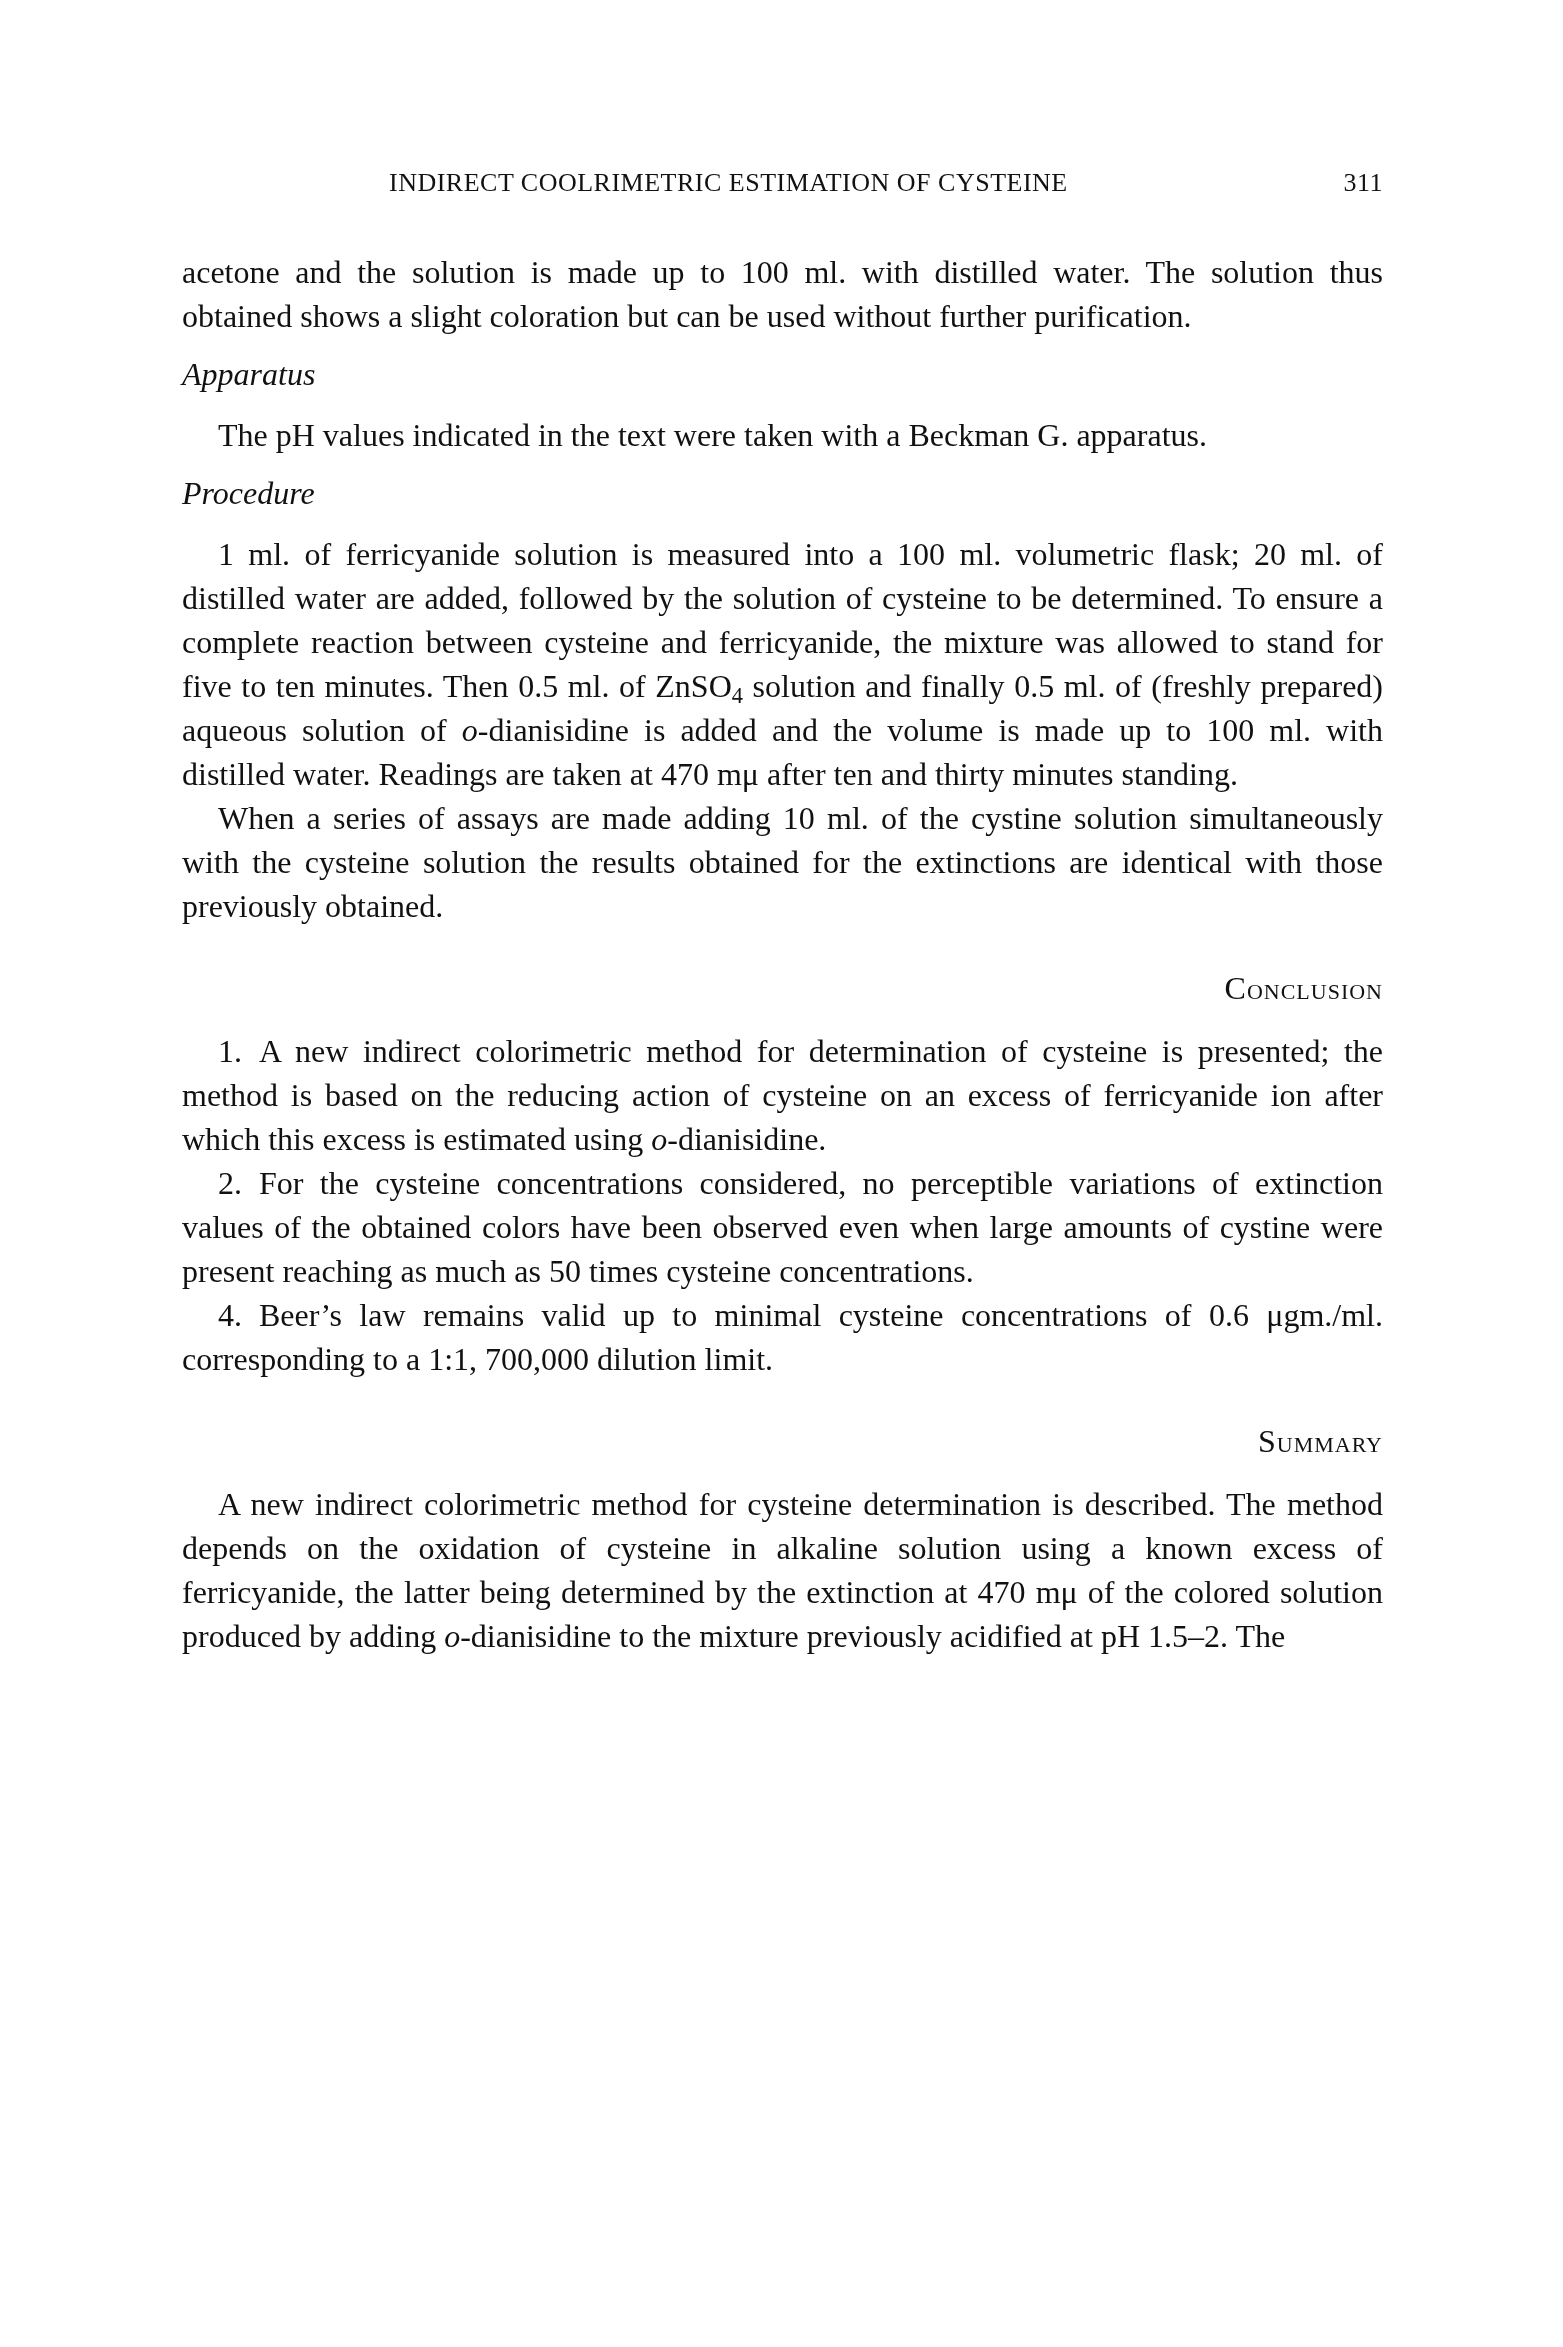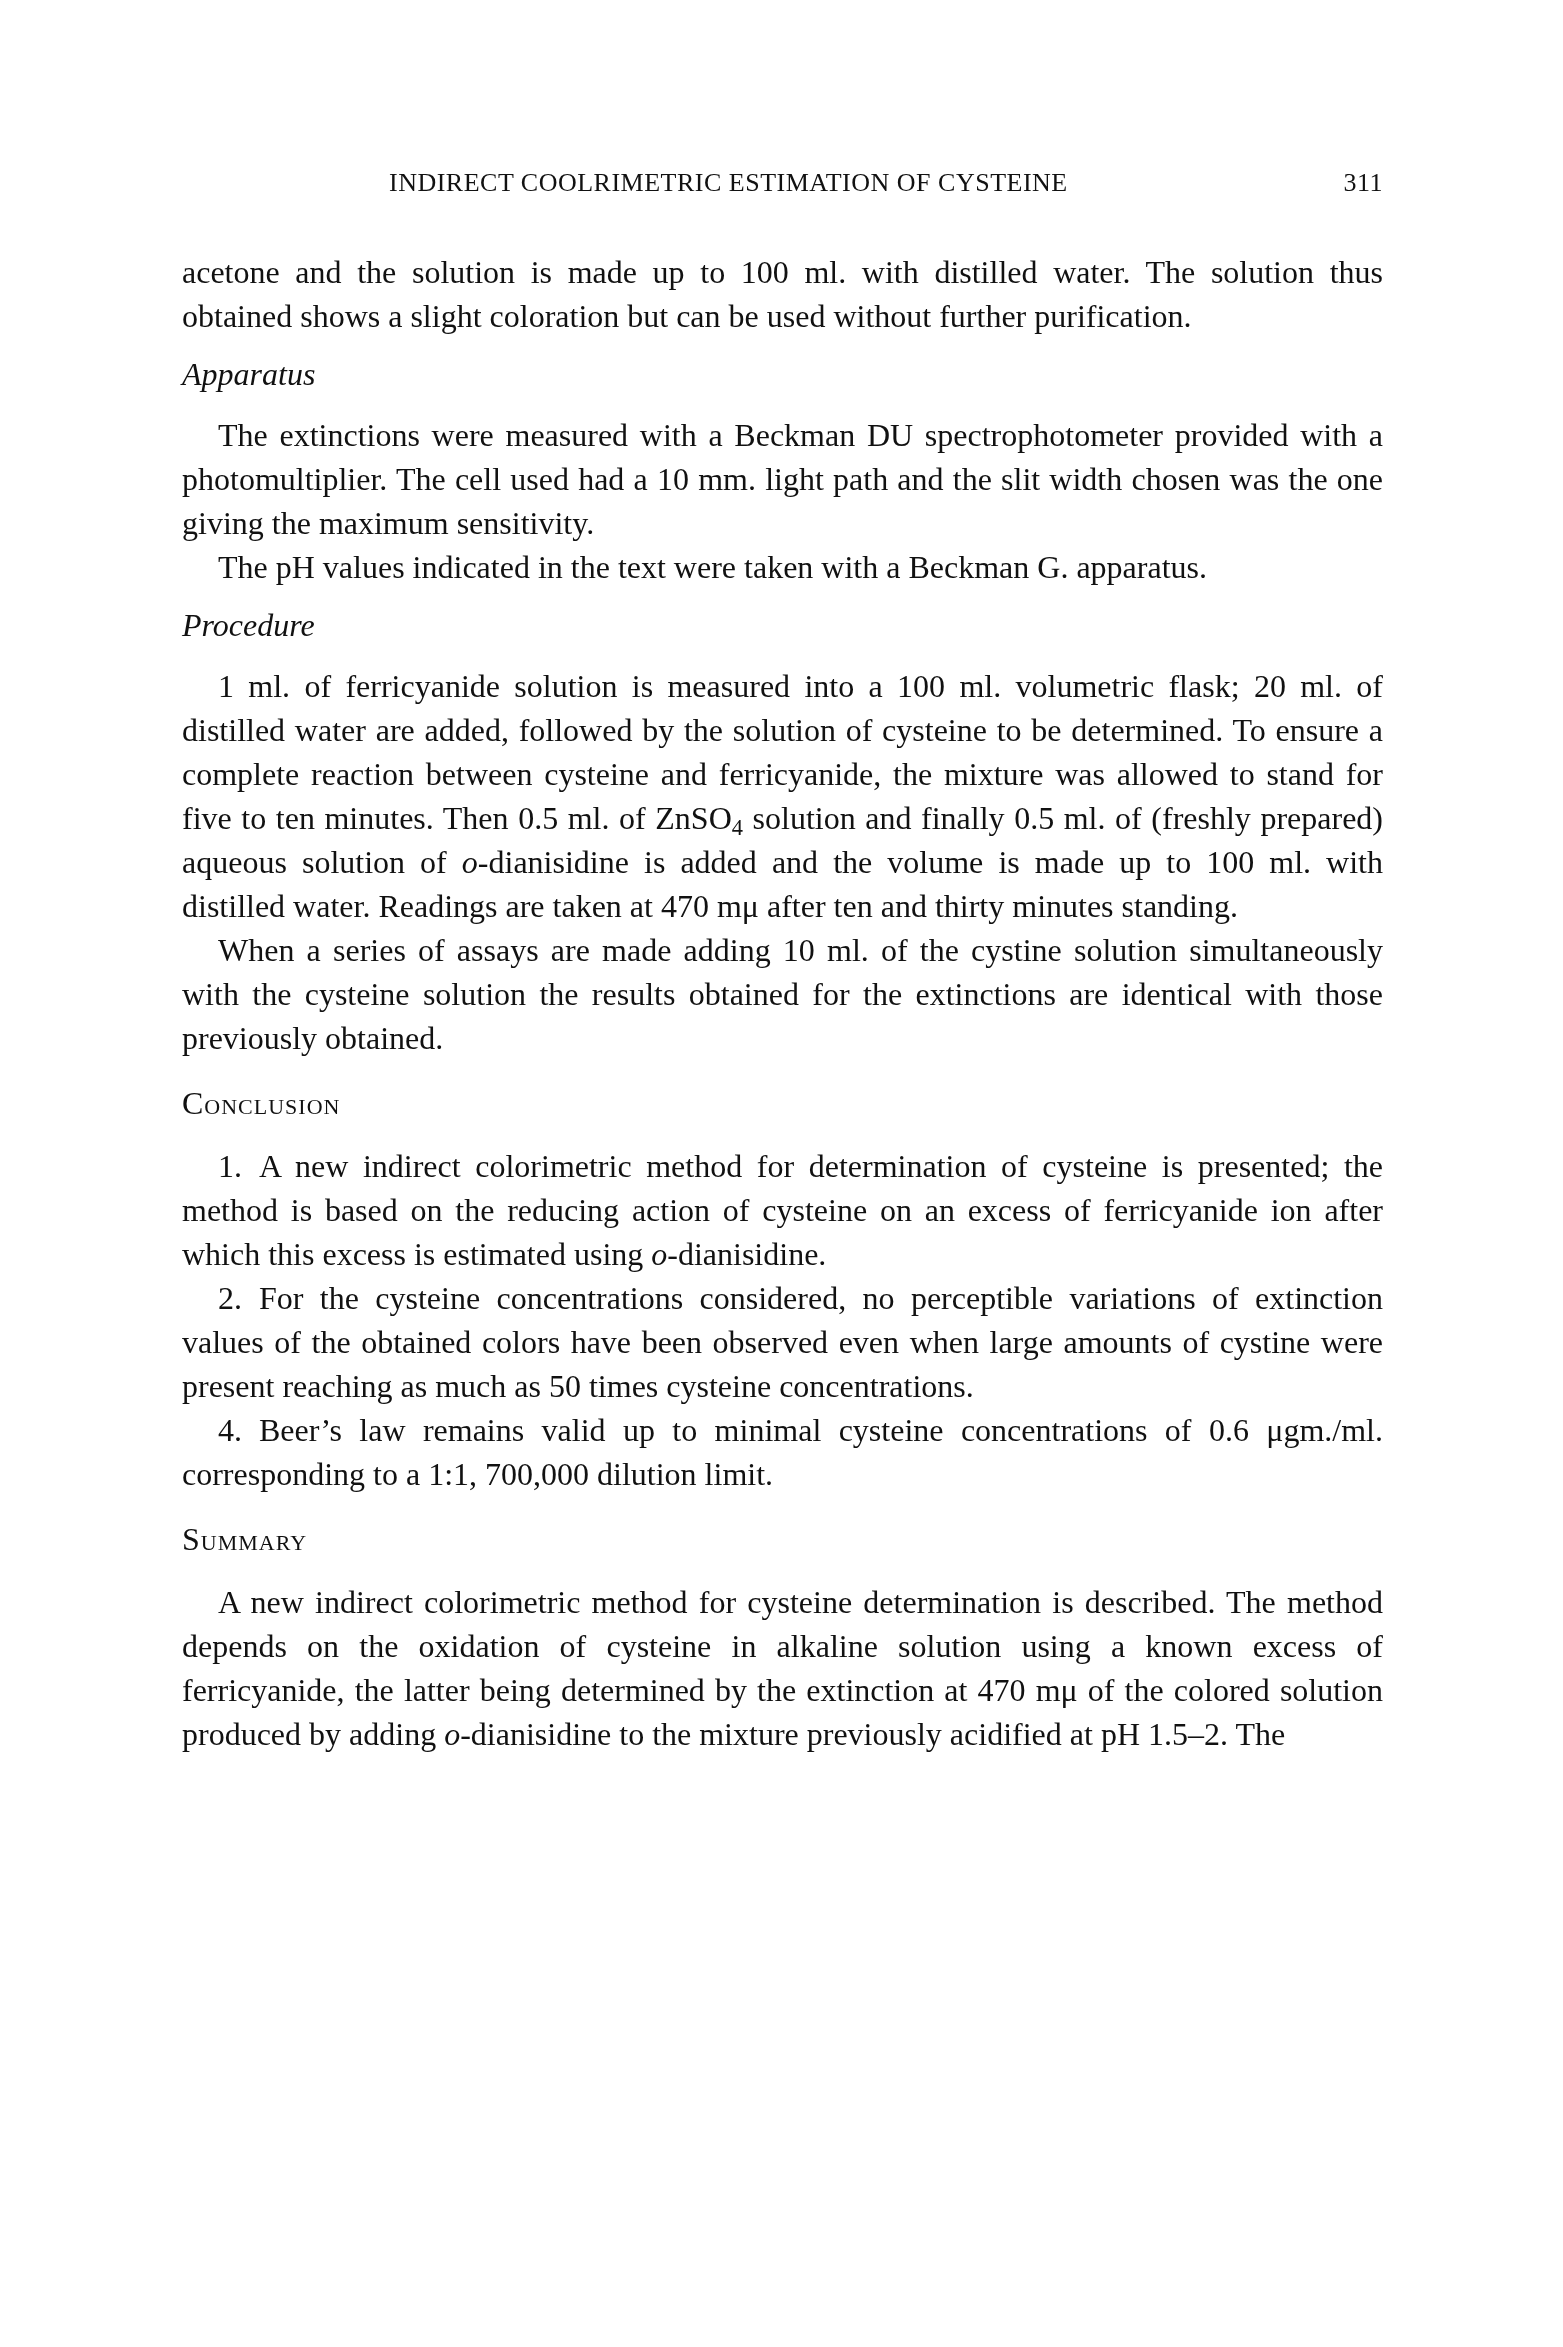--- a/index.html
+++ b/index.html
@@ -15,43 +15,42 @@
   .running-head .title { position: absolute; left: 207px; top: 0; }
   .running-head .pageno { position: absolute; right: 0; top: 0; margin-left: 32px; }
   .body-text {
     position: absolute; left: 0; top: 250px; width: 1201px;
     font-size: 32px; line-height: 44px; text-align: justify;
   }
   p { margin: 0; }
   p.indent { text-indent: 36px; }
   .subhead { font-style: italic; margin-top: 14px; margin-bottom: 17px; }
   .section-head {
-    text-align: left; font-variant: small-caps; letter-spacing: 1px;
-    margin-top: 21px; margin-bottom: 19px;
+    text-align: right; font-variant: small-caps; letter-spacing: 1px;
+    margin-top: 38px; margin-bottom: 19px;
   }
   .chem-sub { font-size: 70%; vertical-align: -5.7px; line-height: 0; }
   .list-num { margin-right: 17px; }
   i { font-style: italic; }
 </style>
 </head>
 <body>
 
 <div class="page">
 
   <div class="running-head">
     <span class="title">INDIRECT COOLRIMETRIC ESTIMATION OF CYSTEINE</span>
     <span class="pageno">311</span>
   </div>
 
   <div class="body-text">
 
     <p>acetone and the solution is made up to 100 ml. with distilled water. The solution thus obtained shows a slight coloration but can be used without further purification.</p>
 
     <p class="subhead">Apparatus</p>
-    <p class="indent">The extinctions were measured with a Beckman DU spectrophotometer provided with a photomultiplier. The cell used had a 10 mm. light path and the slit width chosen was the one giving the maximum sensitivity.</p>
     <p class="indent">The pH values indicated in the text were taken with a Beckman G. apparatus.</p>
 
     <p class="subhead">Procedure</p>
     <p class="indent"><span>1 ml. of ferricyanide solution is measured into a 100 ml. volumetric flask; 20 ml. of distilled water are added, followed by the solution of cysteine to be determined. To ensure a complete reaction between cysteine and ferricyanide, the mixture was allowed to stand for five to ten minutes. Then 0.5 ml. of ZnSO</span><span class="chem-sub">4</span><span> solution and finally 0.5 ml. of (freshly prepared) aqueous solution of </span><i>o</i><span>-dianisidine is added and the volume is made up to 100 ml. with distilled water. Readings are taken at 470 mμ after ten and thirty minutes standing.</span></p>
     <p class="indent">When a series of assays are made adding 10 ml. of the cystine solution simultaneously with the cysteine solution the results obtained for the extinctions are identical with those previously obtained.</p>
 
     <p class="section-head">Conclusion</p>
     <p class="indent"><span class="list-num">1.</span><span>A new indirect colorimetric method for determination of cysteine is presented; the method is based on the reducing action of cysteine on an excess of ferricyanide ion after which this excess is estimated using </span><i>o</i><span>-dianisidine.</span></p>
     <p class="indent"><span class="list-num">2.</span><span>For the cysteine concentrations considered, no perceptible variations of extinction values of the obtained colors have been observed even when large amounts of cystine were present reaching as much as 50 times cysteine concentrations.</span></p>
     <p class="indent"><span class="list-num">4.</span><span>Beer’s law remains valid up to minimal cysteine concentrations of 0.6 μgm./ml. corresponding to a 1:1, 700,000 dilution limit.</span></p>

